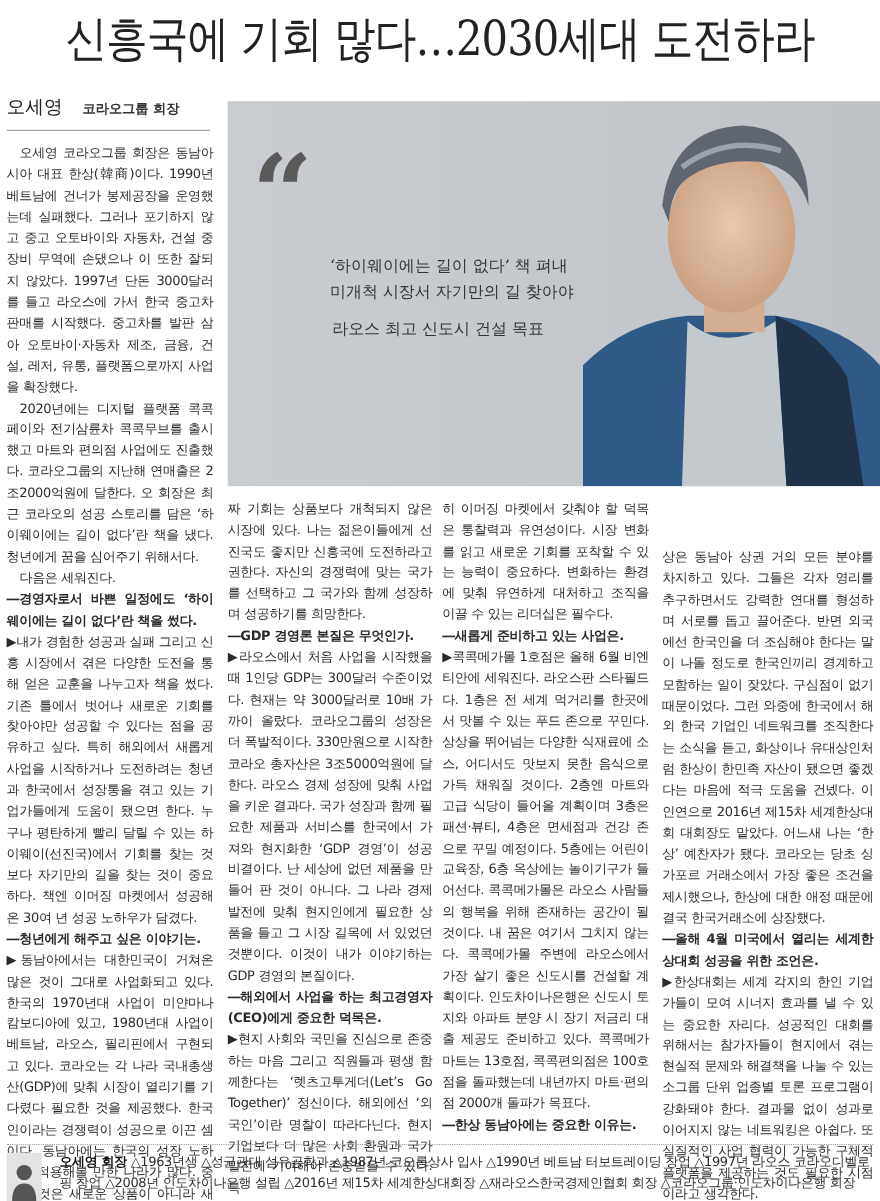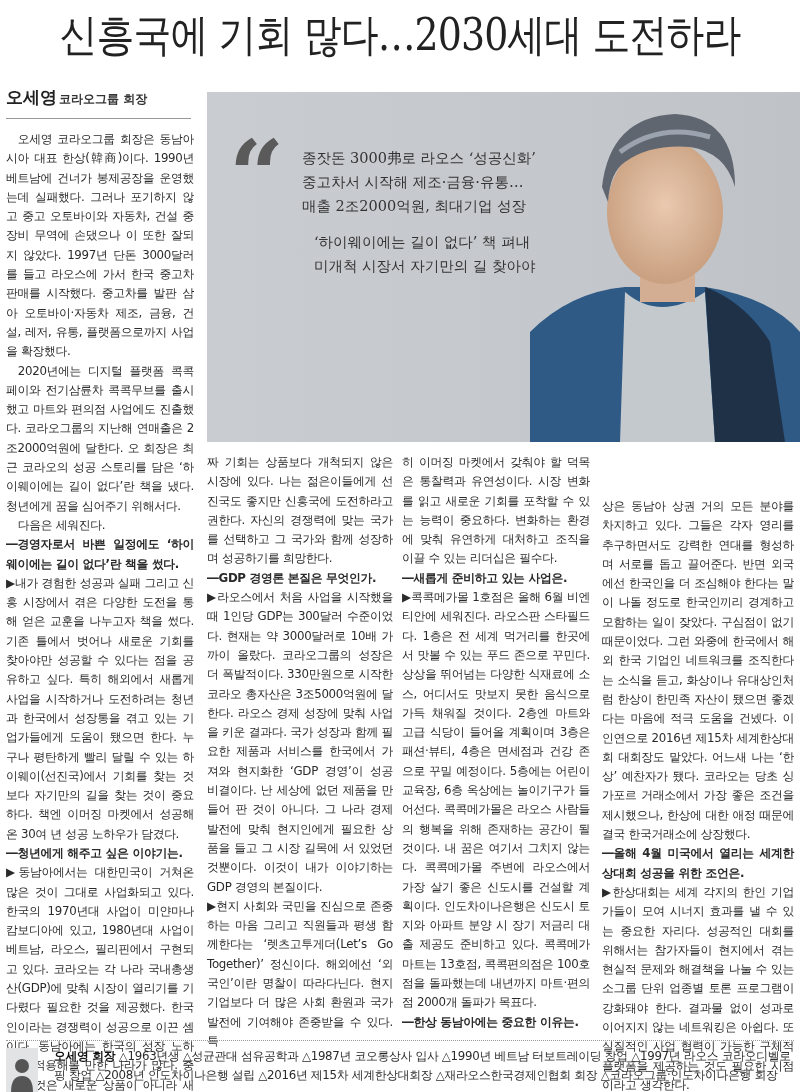--- a/index.html
+++ b/index.html
@@ -2,31 +2,31 @@
 <html><head>
 <meta charset="utf-8">
 <style>
   html, body { margin: 0; padding: 0; background: #ffffff; }
   body { width: 800px; height: 1092px; position: relative; overflow: hidden;
          font-family: "DejaVu Sans", "Liberation Sans", sans-serif; color: #2a2a2a; }
   .headline { position: absolute; left: 0; top: 6px; width: 800px; text-align: center;
               font-family: "DejaVu Serif", "Liberation Serif", serif; font-size: 44px;
               letter-spacing: -1px; color: #222; transform: scaleX(0.86); transform-origin: center; }
   .byline { position: absolute; left: 6px; top: 86px; width: 185px; }
-  .byline .name { font-size: 17px; font-weight: bold; color: #222; }
-  .byline .title { font-size: 12px; font-weight: bold; color: #333; margin-left: 2px; }
+  .byline .name { font-size: 17px; font-weight: normal; color: #222; }
+  .byline .title { font-size: 12px; font-weight: bold; color: #333; margin-left: 18px; }
   .byline-rule { position: absolute; left: 6px; top: 118px; width: 185px; height: 1px; background: #999; }
 
   .photo { position: absolute; left: 207px; top: 92px; width: 593px; height: 350px;
            background: linear-gradient(90deg, #c9ccd0 0%, #c4c7cb 60%, #bfc2c6 100%); overflow: hidden; }
   .quote-mark { position: absolute; left: 22px; top: 36px; font-family: "DejaVu Serif", serif;
                 font-size: 96px; line-height: 1; color: #5a5a5a; font-weight: bold; }
   .pull { position: absolute; left: 95px; font-family: "DejaVu Serif", serif; font-size: 14.5px;
           color: #333; line-height: 24px; }
-  .pull1 { top: 54px; } .pull2 { top: 138px; left: 107px; } .pull3 { top: 196px; }
+  .pull1 { top: 54px; } .pull2 { top: 138px; left: 93px; } .pull3 { top: 196px; }
   .person { position: absolute; right: 0; top: 0; width: 270px; height: 350px; }
 
   .col { position: absolute; top: 0; font-size: 11.8px; line-height: 19.3px;
          text-align: justify; letter-spacing: -0.3px; }
   .col p { margin: 0; }
   .col .ind { text-indent: 1em; }
   .col .q { font-weight: bold; }
   .col1 { left: 6px; top: 130px; width: 188px; }
   .col2 { left: 207px; top: 453px; width: 186px; }
   .col3 { left: 402px; top: 453px; width: 188px; }
@@ -45,30 +45,26 @@
 
 <div class="headline">신흥국에 기회 많다…2030세대 도전하라</div>
 
 <div class="byline">
   <span class="name">오세영</span><span class="title">코라오그룹 회장</span>
 </div>
 <div class="byline-rule"></div>
 
 <div class="photo">
   <div class="quote-mark">“</div>
-  <div class="pull pull1">
-    <div>종잣돈 3000弗로 라오스 ‘성공신화’</div>
-    <div>중고차서 시작해 제조·금융·유통…</div>
-    <div>매출 2조2000억원, 최대기업 성장</div>
-  </div>
   <div class="pull pull2">
     <div>‘하이웨이에는 길이 없다’ 책 펴내</div>
     <div>미개척 시장서 자기만의 길 찾아야</div>
   </div>
   <div class="pull pull3">
+    <div>라오스 최고 신도시 건설 목표</div>
   </div>
   <svg class="person" viewBox="0 0 270 350">
     <defs>
       <radialGradient id="face" cx="50%" cy="45%" r="55%">
         <stop offset="0%" stop-color="#e9c9b0"></stop>
           <stop offset="100%" stop-color="#c9a080"></stop>
       </radialGradient>
     </defs>
     <path d="M0 240 Q40 200 95 195 L175 195 Q240 205 270 240 L270 350 L0 350 Z" fill="#2f5a86"></path>
     <path d="M95 200 Q130 230 175 200 L185 350 L90 350 Z" fill="#c3c9cc"></path>
@@ -87,20 +83,21 @@
   <p class="q">―경영자로서 바쁜 일정에도 ‘하이웨이에는 길이 없다’란 책을 썼다.</p>
   <p>▶내가 경험한 성공과 실패 그리고 신흥 시장에서 겪은 다양한 도전을 통해 얻은 교훈을 나누고자 책을 썼다. 기존 틀에서 벗어나 새로운 기회를 찾아야만 성공할 수 있다는 점을 공유하고 싶다. 특히 해외에서 새롭게 사업을 시작하거나 도전하려는 청년과 한국에서 성장통을 겪고 있는 기업가들에게 도움이 됐으면 한다. 누구나 평탄하게 빨리 달릴 수 있는 하이웨이(선진국)에서 기회를 찾는 것보다 자기만의 길을 찾는 것이 중요하다. 책엔 이머징 마켓에서 성공해온 30여 년 성공 노하우가 담겼다.</p>
   <p class="q">―청년에게 해주고 싶은 이야기는.</p>
   <p>▶동남아에서는 대한민국이 거쳐온 많은 것이 그대로 사업화되고 있다. 한국의 1970년대 사업이 미얀마나 캄보디아에 있고, 1980년대 사업이 베트남, 라오스, 필리핀에서 구현되고 있다. 코라오는 각 나라 국내총생산(GDP)에 맞춰 시장이 열리기를 기다렸다 필요한 것을 제공했다. 한국인이라는 경쟁력이 성공으로 이끈 셈이다. 동남아에는 한국의 성장 노하우를 적용해볼 만한 나라가 많다. 중요한 것은 새로운 상품이 아니라 새로운 시장을 발견해낼 수 있는 안목이다. 진</p>
 </div>
 
 <div class="col col2">
   <p>짜 기회는 상품보다 개척되지 않은 시장에 있다. 나는 젊은이들에게 선진국도 좋지만 신흥국에 도전하라고 권한다. 자신의 경쟁력에 맞는 국가를 선택하고 그 국가와 함께 성장하며 성공하기를 희망한다.</p>
   <p class="q">―GDP 경영론 본질은 무엇인가.</p>
   <p>▶라오스에서 처음 사업을 시작했을 때 1인당 GDP는 300달러 수준이었다. 현재는 약 3000달러로 10배 가까이 올랐다. 코라오그룹의 성장은 더 폭발적이다. 330만원으로 시작한 코라오 총자산은 3조5000억원에 달한다. 라오스 경제 성장에 맞춰 사업을 키운 결과다. 국가 성장과 함께 필요한 제품과 서비스를 한국에서 가져와 현지화한 ‘GDP 경영’이 성공 비결이다. 난 세상에 없던 제품을 만들어 판 것이 아니다. 그 나라 경제 발전에 맞춰 현지인에게 필요한 상품을 들고 그 시장 길목에 서 있었던 것뿐이다. 이것이 내가 이야기하는 GDP 경영의 본질이다.</p>
+  <p class="q">―해외에서 사업을 하는 최고경영자(CEO)에게 중요한 덕목은.</p>
   <p>▶현지 사회와 국민을 진심으로 존중하는 마음 그리고 직원들과 평생 함께한다는 ‘렛츠고투게더(Let’s Go Together)’ 정신이다. 해외에선 ‘외국인’이란 명찰이 따라다닌다. 현지 기업보다 더 많은 사회 환원과 국가 발전에 기여해야 존중받을 수 있다. 특</p>
 </div>
 
 <div class="col col3">
   <p>히 이머징 마켓에서 갖춰야 할 덕목은 통찰력과 유연성이다. 시장 변화를 읽고 새로운 기회를 포착할 수 있는 능력이 중요하다. 변화하는 환경에 맞춰 유연하게 대처하고 조직을 이끌 수 있는 리더십은 필수다.</p>
   <p class="q">―새롭게 준비하고 있는 사업은.</p>
   <p>▶콕콕메가몰 1호점은 올해 6월 비엔티안에 세워진다. 라오스판 스타필드다. 1층은 전 세계 먹거리를 한곳에서 맛볼 수 있는 푸드 존으로 꾸민다. 상상을 뛰어넘는 다양한 식재료에 소스, 어디서도 맛보지 못한 음식으로 가득 채워질 것이다. 2층엔 마트와 고급 식당이 들어올 계획이며 3층은 패션·뷰티, 4층은 면세점과 건강 존으로 꾸밀 예정이다. 5층에는 어린이 교육장, 6층 옥상에는 놀이기구가 들어선다. 콕콕메가몰은 라오스 사람들의 행복을 위해 존재하는 공간이 될 것이다. 내 꿈은 여기서 그치지 않는다. 콕콕메가몰 주변에 라오스에서 가장 살기 좋은 신도시를 건설할 계획이다. 인도차이나은행은 신도시 토지와 아파트 분양 시 장기 저금리 대출 제공도 준비하고 있다. 콕콕메가마트는 13호점, 콕콕편의점은 100호점을 돌파했는데 내년까지 마트·편의점 2000개 돌파가 목표다.</p>
   <p class="q">―한상 동남아에는 중요한 이유는.</p>
 </div>
 

